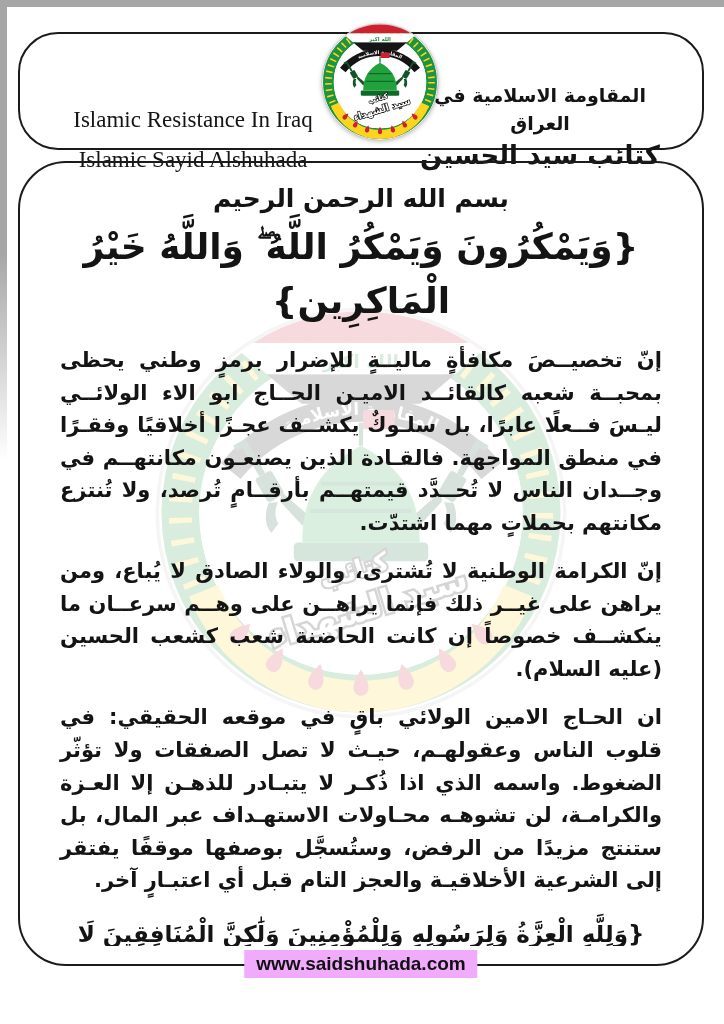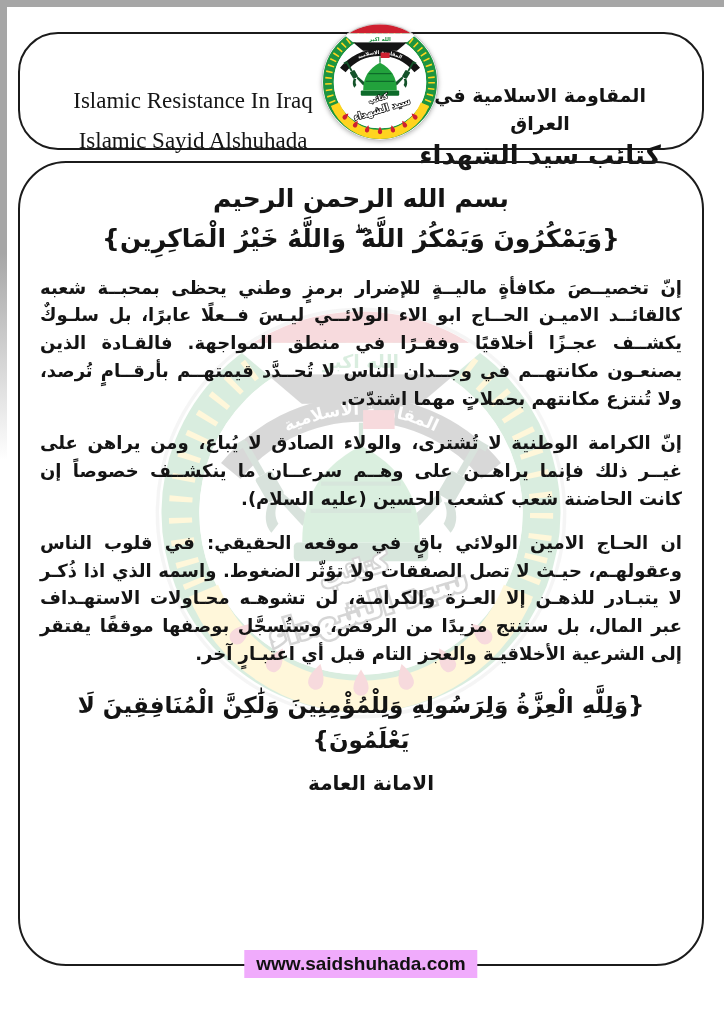--- a/index.html
+++ b/index.html
@@ -6,38 +6,38 @@
   body{
     width:724px;height:1024px;position:relative;background:#ffffff;
     font-family:"DejaVu Sans",sans-serif;color:#141414;overflow:hidden;
   }
   .edge-top{position:absolute;left:0;top:0;width:724px;height:7px;background:#a6a6a6;}
   .edge-left{position:absolute;left:0;top:0;width:7px;height:460px;
     background:linear-gradient(#a6a6a6 55%,rgba(166,166,166,0));}
   
   .header-box{position:absolute;left:18px;top:32px;width:686px;height:118px;
     border:2.5px solid #1b1b1b;border-radius:40px;background:#fff;box-sizing:border-box;}
-  .org-en{position:absolute;left:28px;top:47px;width:290px;text-align:center;
+  .org-en{position:absolute;left:28px;top:66px;width:290px;text-align:center;
     font-family:"Liberation Serif","DejaVu Serif",serif;font-size:23px;line-height:1.75;color:#151515;}
   .org-ar{position:absolute;right:38px;top:48px;width:248px;text-align:center;line-height:1.45;font-weight:bold;}
   .org-ar .l1{font-size:19px;}
   .org-ar .l2{font-size:26px;}
   .logo-wrap{position:absolute;left:320px;top:22px;width:120px;height:120px;z-index:5;}
   .logo-svg{width:100%;height:100%;display:block;filter:drop-shadow(0 1px 2px rgba(0,0,0,.25));}
   
   .main-box{position:absolute;left:18px;top:161px;width:686px;height:805px;
     border:2.5px solid #1b1b1b;border-radius:48px;background:transparent;box-sizing:border-box;}
   .watermark{position:absolute;left:50%;top:140px;transform:translateX(-50%);
     width:420px;height:420px;opacity:.16;pointer-events:none;}
   .watermark svg{width:100%;height:100%;display:block;}
   .content{position:relative;height:calc(100% - 18px);overflow:hidden;
-    padding:18px 20px 0;box-sizing:border-box;z-index:2;}
+    padding:18px 40px 0;box-sizing:border-box;z-index:2;}
   .basmala{text-align:center;font-size:25px;font-weight:bold;line-height:1.4;}
-  .verse-open{text-align:center;font-size:25px;font-weight:bold;line-height:1.5;margin-top:4px;}
-  .body-par{font-size:18px;font-weight:bold;line-height:1.55;text-align:justify;margin:16px 0 0;}
+  .verse-open{text-align:center;font-size:36px;font-weight:bold;line-height:1.5;margin-top:4px;}
+  .body-par{font-size:21px;font-weight:bold;line-height:1.55;text-align:justify;margin:16px 0 0;}
   .verse-close{text-align:center;font-size:23px;font-weight:bold;line-height:1.5;margin-top:20px;}
   .signature{width:380px;margin:12px auto 0 12px;margin-right:auto;margin-left:14px;
     text-align:right;font-size:20px;font-weight:bold;line-height:1.45;}
   .site-label{position:absolute;left:50%;transform:translateX(-50%);bottom:-14px;
     background:#f0abfc;padding:0 12px;line-height:28px;z-index:3;
     font-family:"Liberation Sans",sans-serif;font-weight:bold;font-size:19px;color:#111;}
 </style>
 </head>
 <body>
 
@@ -108,21 +108,21 @@
 <div class="edge-top"></div>
 <div class="edge-left"></div>
 
 <div class="header-box">
   <div class="org-en">
     <div>Islamic Resistance In Iraq</div>
     <div>Islamic Sayid Alshuhada</div>
   </div>
   <div class="org-ar" dir="rtl">
     <div class="l1">المقاومة الاسلامية في العراق</div>
-    <div class="l2">كتائب سيد الشهداء</div>
+    <div class="l2">كتائب سيد الحسين</div>
   </div>
 </div>
 <div class="logo-wrap">
   <svg class="logo-svg" viewBox="0 0 200 200">
       <use href="#kss-logo"></use>
     </svg>
 </div>
 
 <div class="main-box">
   <div class="watermark">

